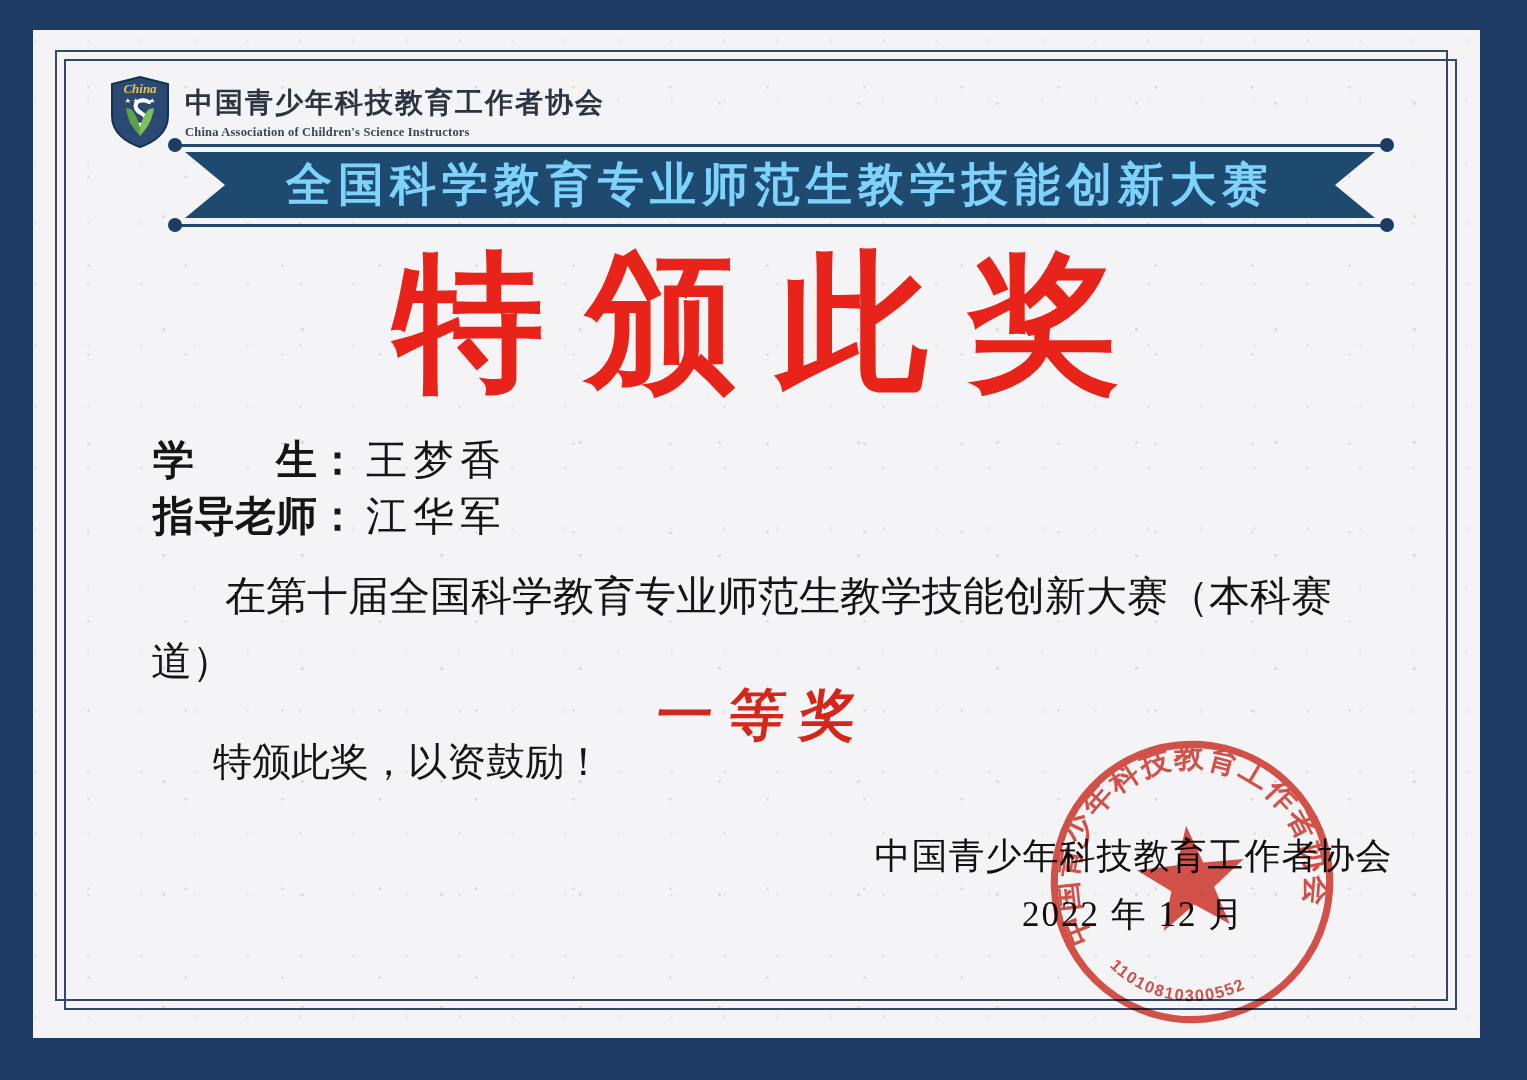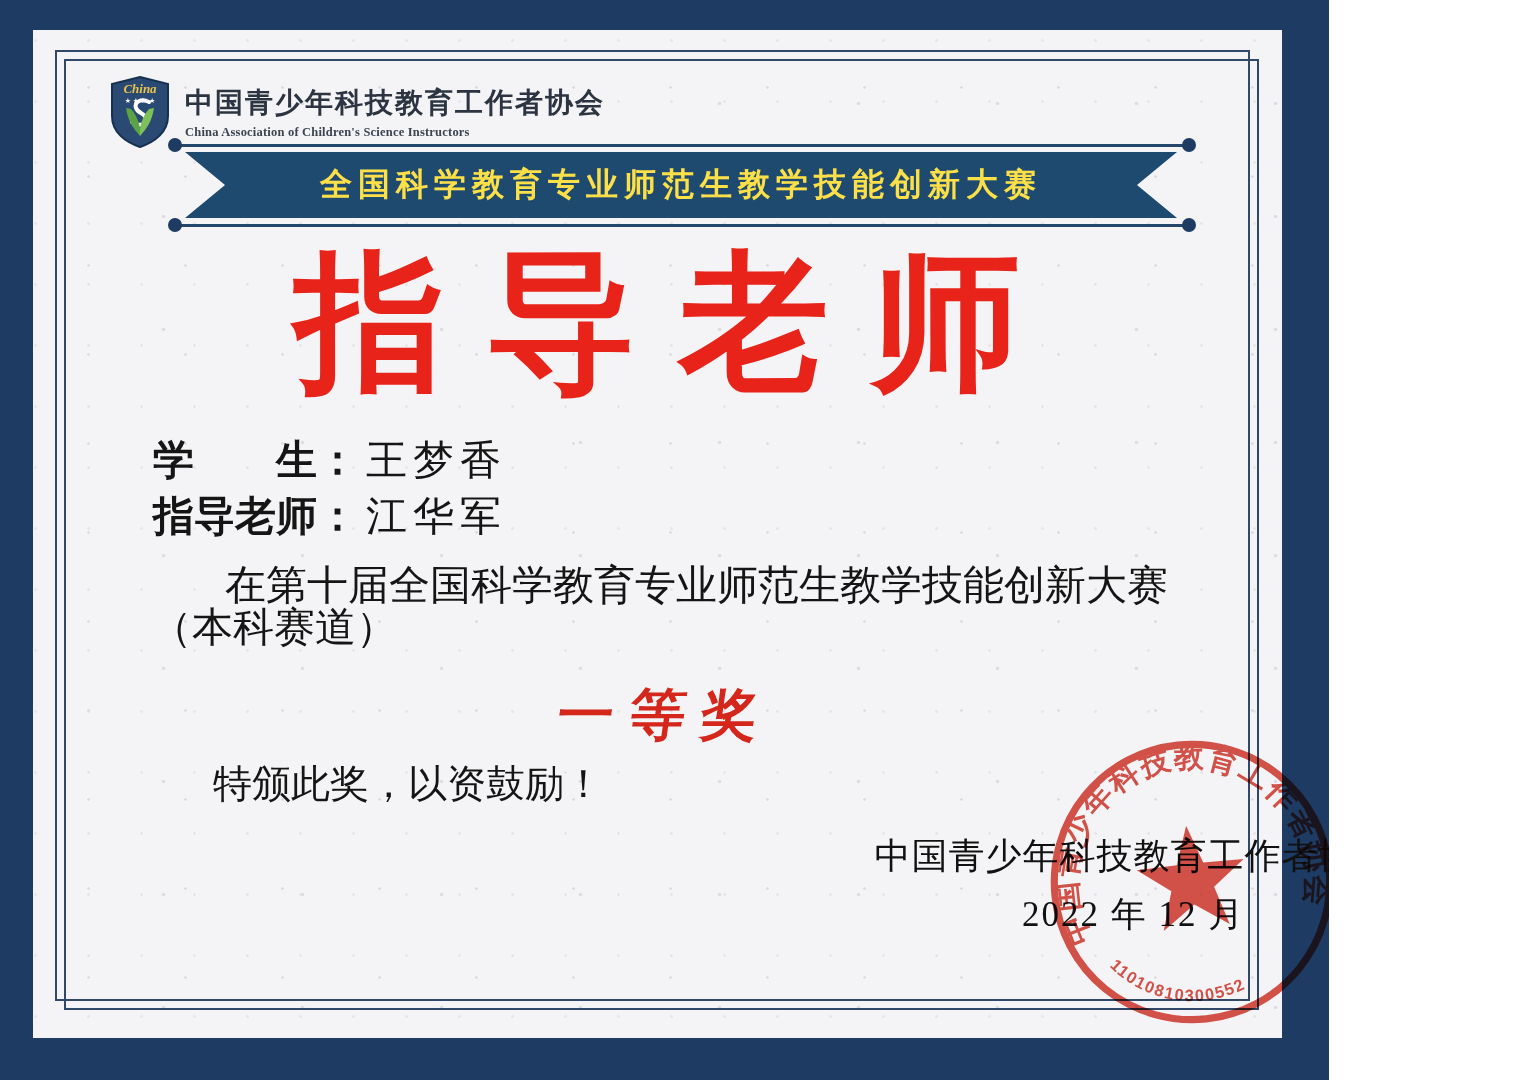--- a/index.html
+++ b/index.html
@@ -1,20 +1,20 @@
 <!DOCTYPE html>
 <html><head>
 <meta charset="utf-8">
 <style>
   * { margin:0; padding:0; box-sizing:border-box; }
   html,body { width:1527px; height:1080px; }
   body { font-family:"Liberation Serif", serif; }
 
   .page {
-    position:relative; width:1329px; height:1080px;
+    position:relative; width:1527px; height:1080px;
     background:#1d3b63; overflow:hidden;
   }
 
   .paper {
     position:absolute; left:33px; top:30px; right:47px; bottom:42px;
     background-color:#f4f4f6;
     background-image:
       radial-gradient(#d9dade 1px, transparent 1.6px),
       radial-gradient(#e4e5e9 1px, transparent 1.5px),
       radial-gradient(#dcdde2 1.5px, transparent 2.2px);
@@ -39,48 +39,48 @@
   .bline-top { top:6px; }
   .bline-bottom { top:86px; }
   .dot { position:absolute; width:14px; height:14px; border-radius:50%; background:#1d3b63; top:-6px; }
   .dot-l { left:-7px; } .dot-r { right:-7px; }
   .ribbon {
     position:absolute; left:152px; right:105px; top:14px; height:66px;
     background:#1f4a70;
     clip-path:polygon(0 0, 100% 0, calc(100% - 40px) 50%, 100% 100%, 0 100%, 40px 50%);
     display:flex; align-items:center; justify-content:center;
   }
-  .ribbon-text { color:#fde047; font-size:32px; letter-spacing:6px; font-family:"Liberation Serif", serif; font-weight:600; }
+  .ribbon-text { color:#7dd3fc; font-size:46px; letter-spacing:6px; font-family:"Liberation Serif", serif; font-weight:600; }
 
   
   .cert-title {
     position:absolute; left:0; width:100%; top:208px; text-align:center;
     font-family:"Liberation Sans", sans-serif;
     font-size:150px; font-weight:900; line-height:1.12;
     color:#e8231a; letter-spacing:42px; padding-left:42px;
   }
 
   
   .recipients { position:absolute; left:120px; top:402px; font-size:41px; color:#151515; }
   .rec-line { height:56px; line-height:56px; }
   .rec-label { font-weight:bold; }
   .rec-name { font-weight:400; letter-spacing:6px; margin-left:8px; }
 
-  .para { position:absolute; left:118px; right:86px; top:534px; font-size:41px; line-height:42px; color:#151515; }
+  .para { position:absolute; left:118px; right:86px; top:534px; font-size:41px; line-height:65px; color:#151515; }
   .para-l1 { text-indent:74px; }
   .para-l2 { margin-top:0; }
 
   .award {
     position:absolute; left:0; width:100%; top:648px; text-align:center;
     font-size:56px; font-weight:bold; color:#d4261a;
     letter-spacing:16px; padding-left:16px; transform:skewX(-8deg);
     font-family:"Liberation Serif", serif;
   }
 
-  .closing { position:absolute; left:118px; top:727px; font-size:39px; color:#151515; text-indent:62px; }
+  .closing { position:absolute; left:118px; top:705px; font-size:39px; color:#151515; text-indent:62px; }
 
   .footer { position:absolute; left:838px; width:525px; top:802px; text-align:center; color:#111; }
   .issuer { font-size:36px; letter-spacing:1px; }
   .date { font-size:35px; margin-top:10px; letter-spacing:2px; }
 
   .seal {
     position:absolute; left:1010px; top:703px; width:298px; height:298px;
     mix-blend-mode:multiply; opacity:0.92;
   }
 </style>
@@ -115,21 +115,21 @@
       </div>
       <div class="ribbon">
         <span class="ribbon-text">全国科学教育专业师范生教学技能创新大赛</span>
       </div>
       <div class="bline bline-bottom">
         <span class="dot dot-l"></span>
         <span class="dot dot-r"></span>
       </div>
     </div>
 
-    <div class="cert-title">指导老师</div>
+    <div class="cert-title">特颁此奖</div>
 
     <div class="recipients">
       <div class="rec-line">
         <span class="rec-label">学　　生：</span><span class="rec-name">王梦香</span>
       </div>
       <div class="rec-line">
         <span class="rec-label">指导老师：</span><span class="rec-name">江华军</span>
       </div>
     </div>
 

